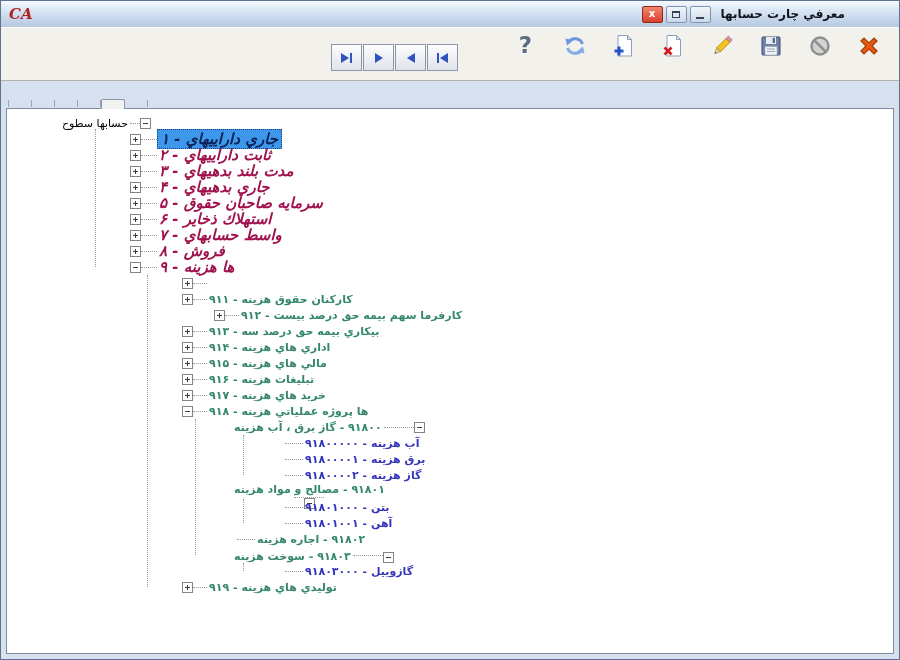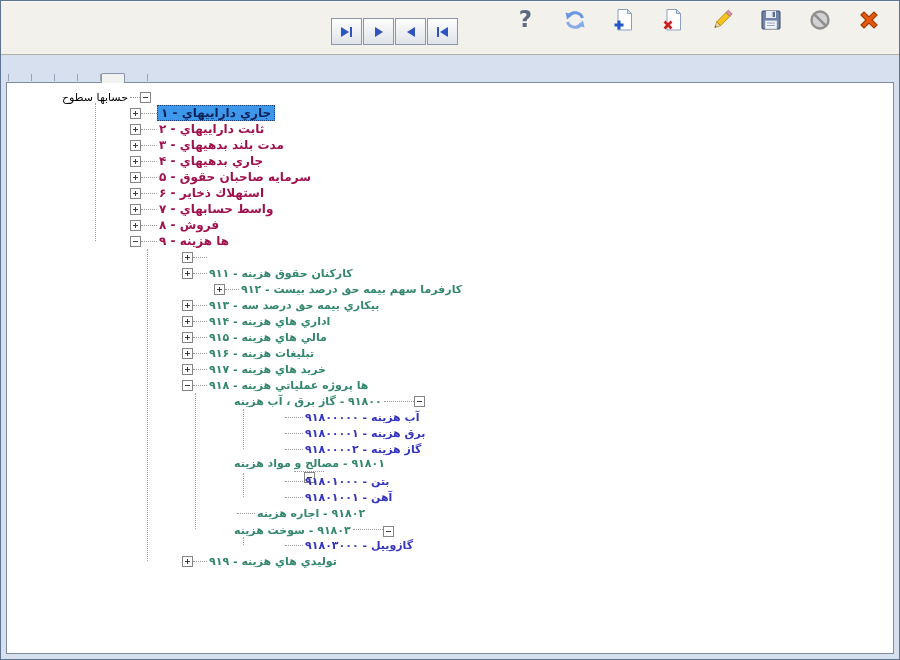--- a/index.html
+++ b/index.html
@@ -42,35 +42,49 @@
     white-space:nowrap;margin-bottom:1px;}
   .tab:first-child{border-left:1px solid #98a4b6;}
   .tab.active{background:#f1f3f0;border:1px solid #8894a8;border-bottom:none;border-radius:2px 2px 0 0;
     padding-top:5px;margin-bottom:-1px;font-weight:normal;}
   .panel{flex:1;background:#ffffff;border:1px solid #7f8c9f;position:relative;overflow:hidden;z-index:1;}
   
   .trow{position:absolute;height:16px;display:flex;align-items:center;direction:ltr;margin-left:40px;}
   .tlabel{font-size:11px;font-weight:bold;white-space:nowrap;padding:0 2px;direction:ltr;unicode-bidi:plaintext;}
   .tlabel .w{unicode-bidi:isolate;}
   .c-root{font-weight:normal;color:#000000;}
-  .c-l1{color:#a0124e;font-size:12px;}
+  .c-l1{color:#a0124e;font-size:15px;font-style:italic;}
   .c-l2{color:#34876e;}
   .c-l4{color:#3434bc;}
   .tlabel.sel{background:#3d97ea;color:#0c2257;border:1px dotted #16407e;padding:0 3px;}
   .leader{border-top:1px dotted #9a9a9a;height:0;align-self:center;margin-top:1px;flex:0 0 auto;}
   .nbox{width:11px;height:11px;border:1px solid #848484;background:#ffffff;position:relative;flex:0 0 11px;}
   .nbox::before{content:"";position:absolute;left:2px;right:2px;top:4px;height:1px;background:#3c3c3c;}
   .nbox.plus::after{content:"";position:absolute;top:2px;bottom:2px;left:4px;width:1px;background:#3c3c3c;}
   .vline{position:absolute;width:0;border-left:1px dotted #9a9a9a;}
 </style>
 </head>
 <body>
 
 <div class="window">
 
+  <div class="titlebar">
+    <span class="logo">CA</span>
+    <span class="tb-spacer"></span>
+    <span class="tb-btn close">
+      <span>x</span>
+    </span>
+    <span class="tb-btn">
+      <span class="glyph-max"></span>
+    </span>
+    <span class="tb-btn">
+      <span class="glyph-min"></span>
+    </span>
+    <span class="win-title">معرفي چارت حسابها</span>
+  </div>
 
   <div class="toolbar">
     <div class="navgroup" id="navgroup">
         <div class="navbtn">
           <span style="display:flex;gap:1px;align-items:center;">
             <span class="tri-r"></span>
             <span class="nbar"></span>
           </span>
         </div>
         <div class="navbtn">

